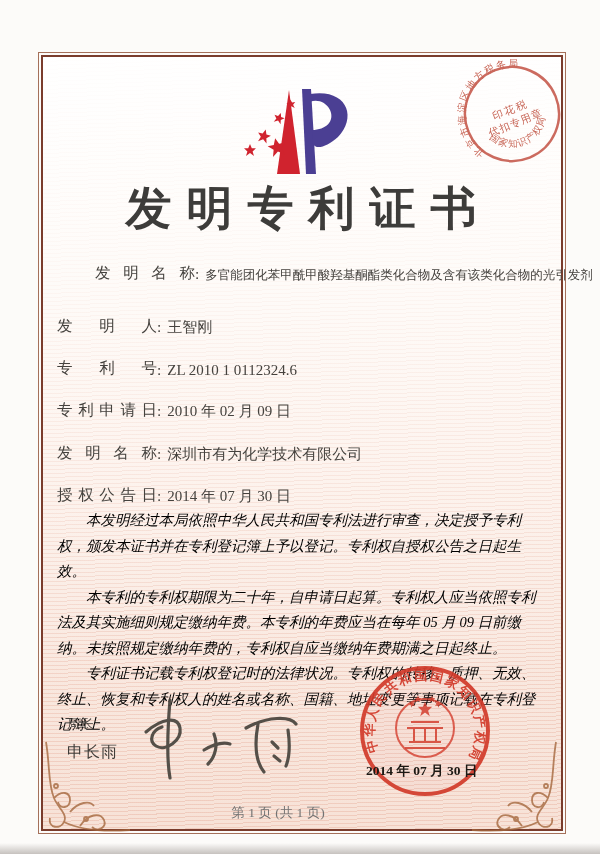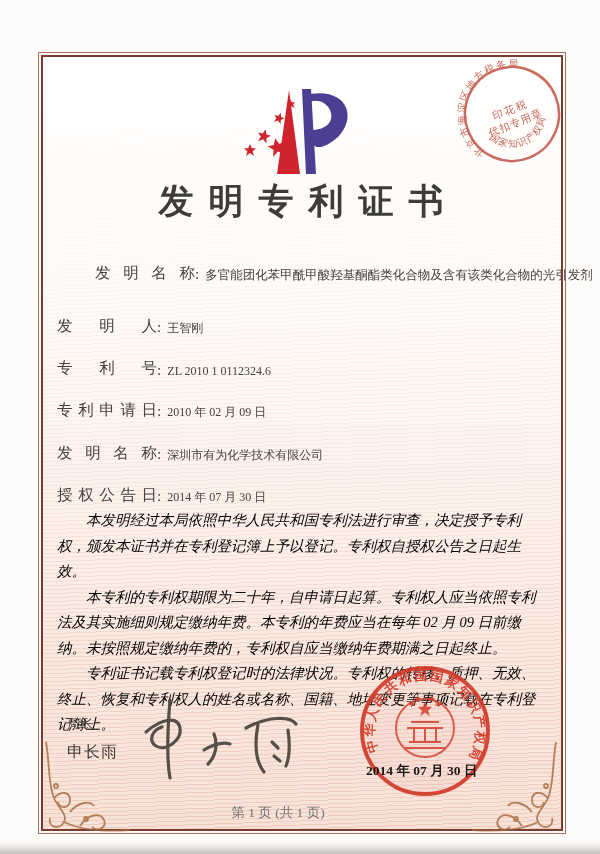--- a/index.html
+++ b/index.html
@@ -9,26 +9,26 @@
     background:linear-gradient(180deg,rgba(0,0,0,0) 0%,rgba(110,100,95,0.38) 100%);}
   
   .frame{position:absolute;left:38px;top:52px;width:526px;height:780px;border:1px solid #a5705a;}
   .frame-inner{position:absolute;inset:2px;border:2px solid #7a3c2c;
     background:
       linear-gradient(180deg,rgba(255,255,255,0.96) 0%,rgba(255,253,251,0.82) 28%,rgba(255,249,245,0.45) 55%,rgba(252,238,230,0.10) 80%,rgba(250,228,217,0) 100%),
       repeating-linear-gradient(178deg,rgba(214,120,94,0.22) 0px,rgba(214,120,94,0.22) 1px,rgba(255,252,250,0) 1px,rgba(255,252,250,0) 4px),
       linear-gradient(180deg,#fdf8f4 0%,#fbeee7 55%,#f7e2d7 100%);}
   .abs{position:absolute;}
   .cert-number{left:57px;top:88px;font-size:15px;color:#4c4a45;letter-spacing:1px;}
-  .title{left:38px;top:178px;width:526px;text-align:center;font-size:35px;font-weight:700;
+  .title{left:38px;top:178px;width:526px;text-align:center;font-size:46px;font-weight:700;
     letter-spacing:15px;text-indent:15px;color:#3d3c3a;}
   .frow{left:57px;width:502px;color:#45423e;font-size:15.5px;white-space:nowrap;}
   .flabel{display:inline-block;width:100px;text-align:justify;text-align-last:justify;vertical-align:bottom;}
   .fcolon{display:inline-block;margin-right:6px;}
-  .fval{font-size:12px;}
+  .fval{font-size:15px;}
   .fval-small{font-size:12.5px;}
   .body-block{left:57px;top:508px;width:492px;font-size:14.5px;line-height:25.5px;
     color:#000000;font-style:italic;}
   .body-block p{margin:0;text-indent:2em;}
   .signer-title{left:67px;top:716px;font-size:12px;color:#3f3c38;letter-spacing:3px;}
   .signer-name{left:67px;top:742px;font-size:16px;color:#3f3c38;letter-spacing:1px;text-align:center;}
   .seal-date{left:366px;top:762px;width:130px;font-size:13.5px;font-weight:700;color:#1c1914;}
   .footer{left:38px;top:804px;width:480px;text-align:center;font-size:13.5px;color:#737373;}
   svg{display:block;}
   .stamp-text{font-family:"Liberation Serif","DejaVu Serif",serif;}
@@ -90,21 +90,21 @@
   </div>
   <div class="abs frow" style="top:443px;">
     <span class="flabel">发明名称</span><span class="fcolon">:</span><span class="fval">深圳市有为化学技术有限公司</span>
   </div>
   <div class="abs frow" style="top:485px;">
     <span class="flabel">授权公告日</span><span class="fcolon">:</span><span class="fval">2014 年 07 月 30 日</span>
   </div>
 
   <div class="abs body-block">
     <p>本发明经过本局依照中华人民共和国专利法进行审查，决定授予专利权，颁发本证书并在专利登记簿上予以登记。专利权自授权公告之日起生效。</p>
-    <p>本专利的专利权期限为二十年，自申请日起算。专利权人应当依照专利法及其实施细则规定缴纳年费。本专利的年费应当在每年 02 月 09 日前缴纳。未按照规定缴纳年费的，专利权自应当缴纳年费期满之日起终止。</p>
+    <p>本专利的专利权期限为二十年，自申请日起算。专利权人应当依照专利法及其实施细则规定缴纳年费。本专利的年费应当在每年 05 月 09 日前缴纳。未按照规定缴纳年费的，专利权自应当缴纳年费期满之日起终止。</p>
     <p>专利证书记载专利权登记时的法律状况。专利权的转移、质押、无效、终止、恢复和专利权人的姓名或名称、国籍、地址变更等事项记载在专利登记簿上。</p>
   </div>
 
   <div class="abs signer-title">局长</div>
   <div class="abs signer-name">申长雨</div>
 
   <svg class="abs" style="left:118px;top:694px;" width="200" height="90" viewBox="0 0 200 90">
     <g fill="none" stroke="#48443d" stroke-width="3.2" stroke-linecap="round" opacity="0.92">
       <path d="M28,38 C44,24 60,22 62,34 C64,46 48,58 38,52 C30,47 34,36 44,33"></path>
       <path d="M52,6 C50,30 48,62 52,84"></path>

